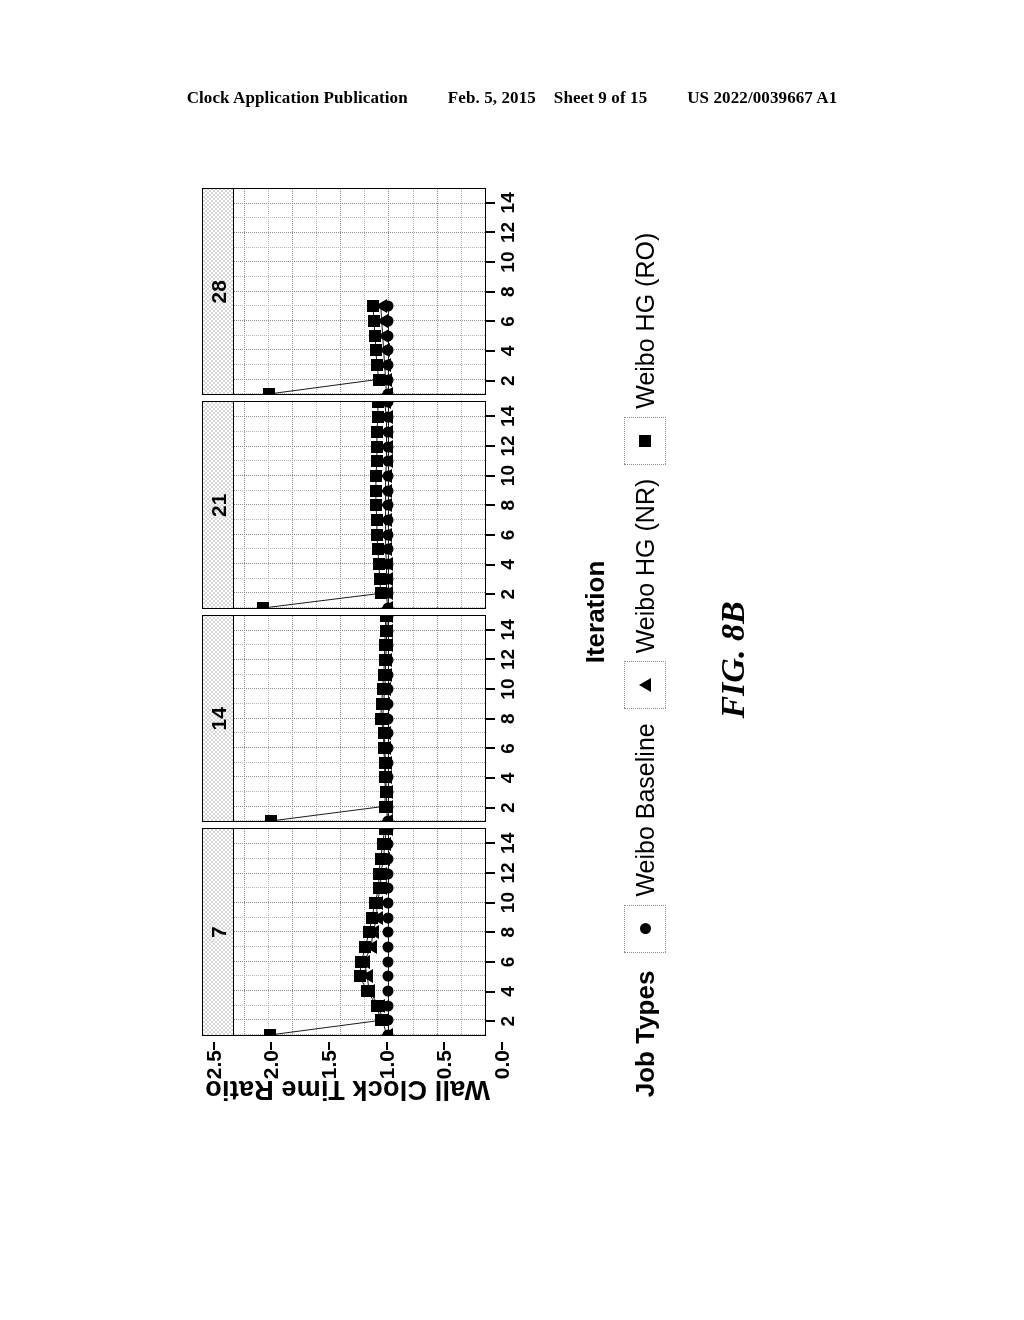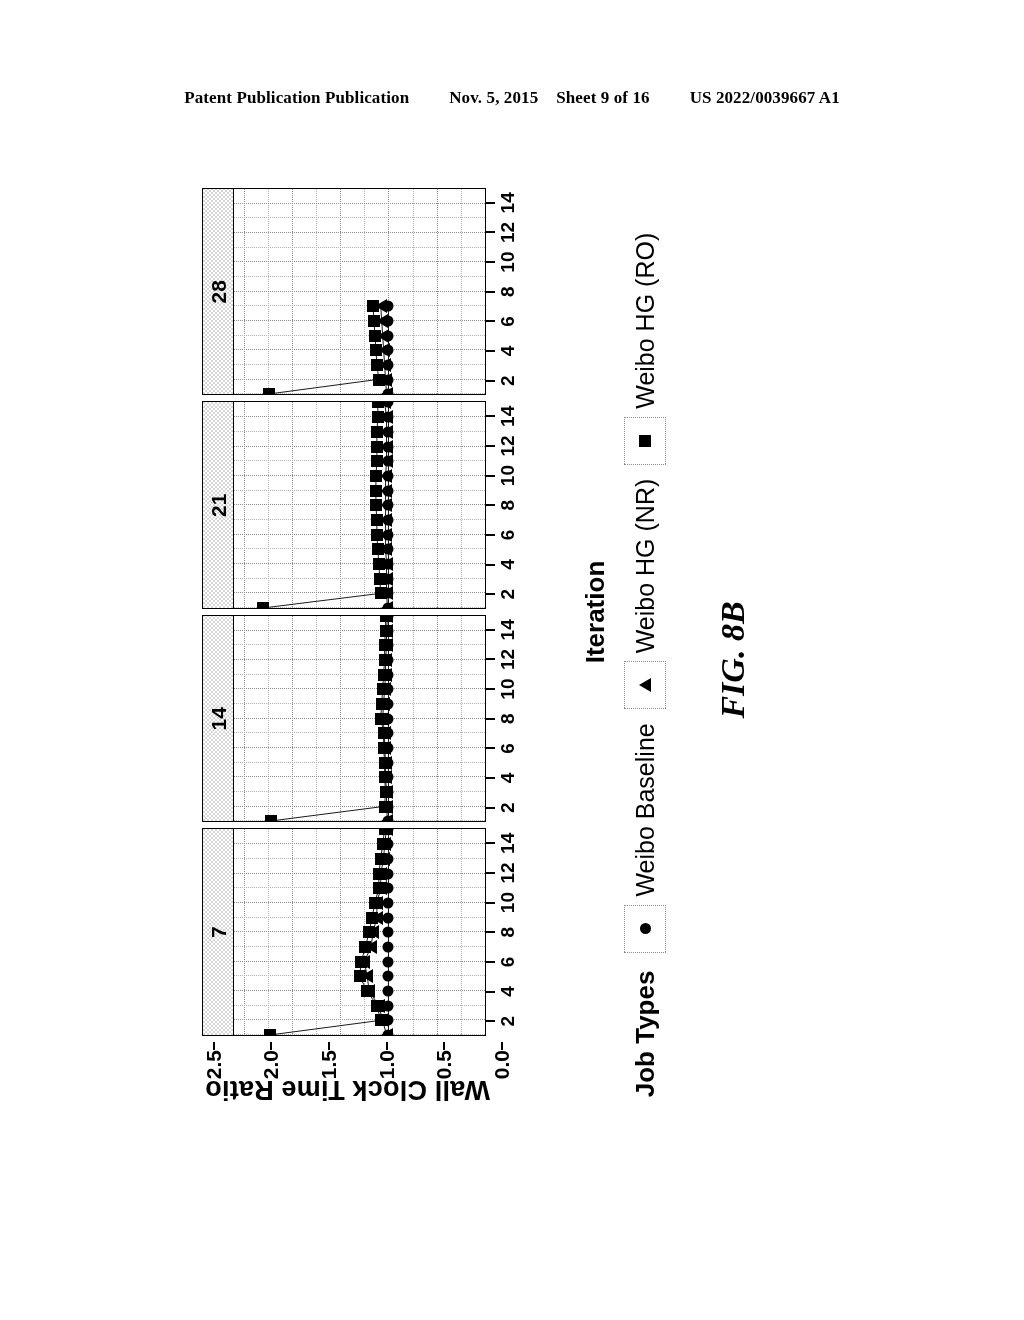--- a/index.html
+++ b/index.html
@@ -130,25 +130,25 @@
   .legend-key{
     width:46px;height:40px;border:1px dotted #8a8a8a;background:#fff;
     display:flex;align-items:center;justify-content:center;margin-right:8px;
   }
   .legend-text{font-size:25px;color:#000;white-space:nowrap;}
 </style>
 </head>
 <body>
 
 <div class="pat-header">
-  <span>Patent Publication Publication</span>
+  <span>Clock Application Publication</span>
   <span class="hdr-gap1"></span>
-  <span>Nov. 5, 2015</span>
+  <span>Feb. 5, 2015</span>
   <span class="hdr-gap2"></span>
-  <span>Sheet 9 of 16</span>
+  <span>Sheet 9 of 15</span>
   <span class="hdr-gap3"></span>
   <span>US 2022/0039667 A1</span>
 </div>
 
 <div id="fig-stage">
 
   <div class="chart-wrap">
 
     <div class="ylab">Wall Clock Time Ratio</div>
 

